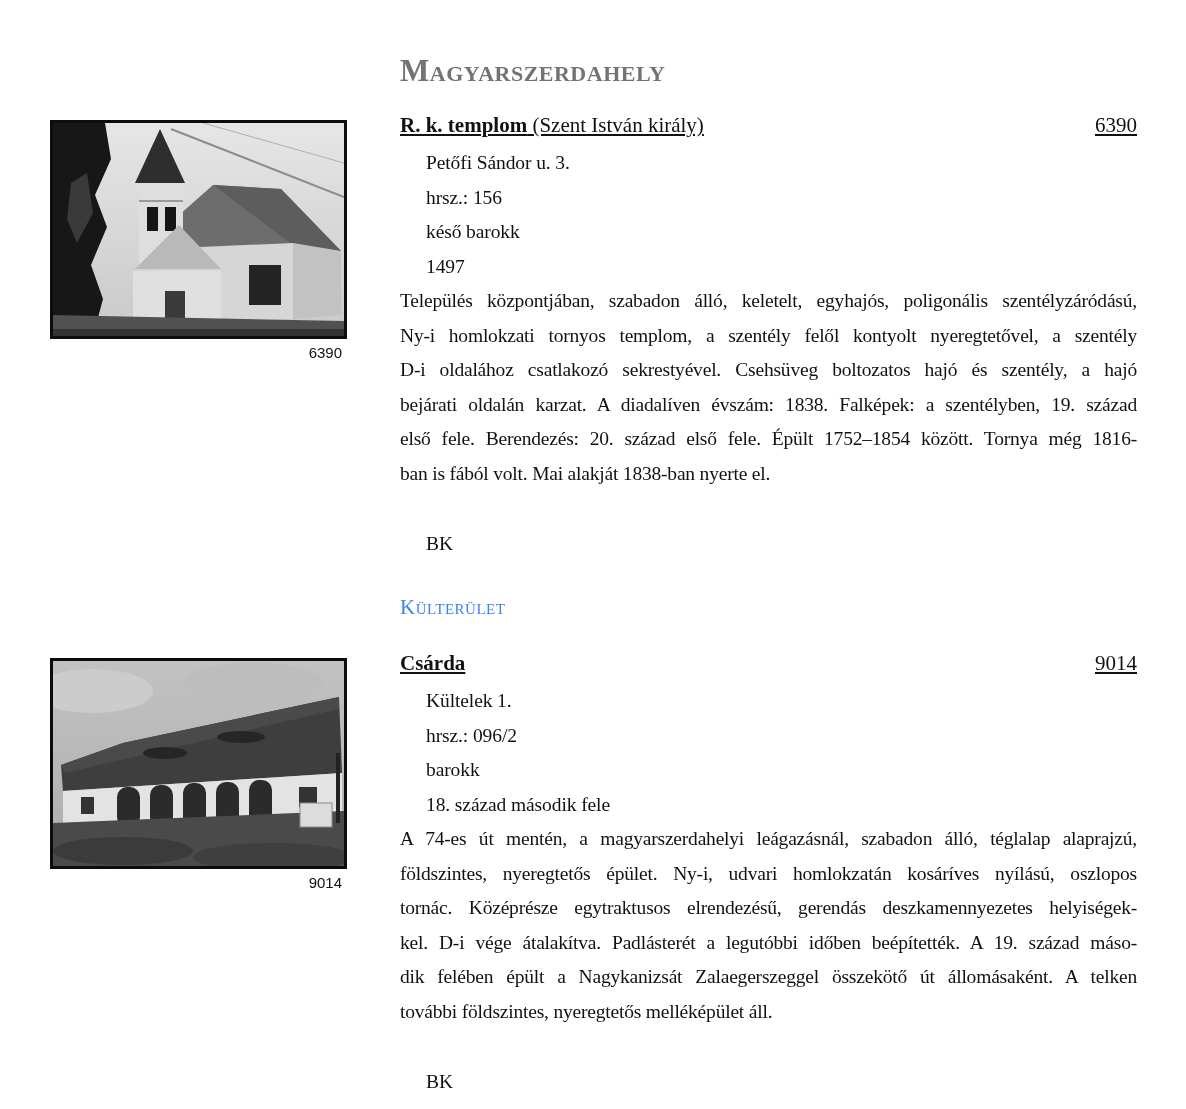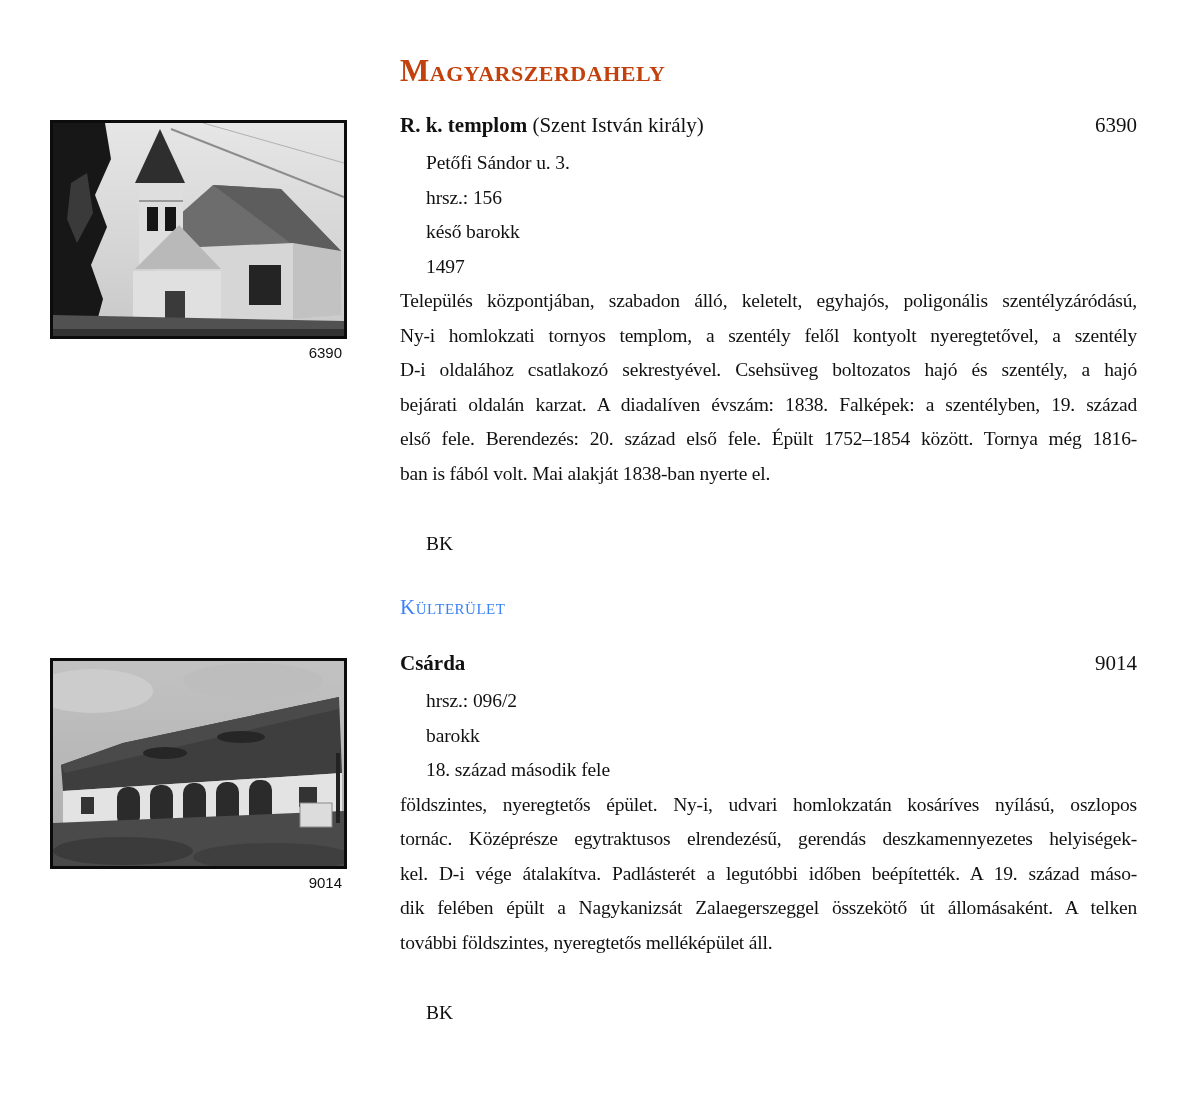--- a/index.html
+++ b/index.html
@@ -4,21 +4,21 @@
 <style>
   html,body{margin:0;padding:0;}
   body{
     width:1186px;height:1109px;position:relative;background:#ffffff;
     font-family:"Liberation Serif", serif;color:#111;
     -webkit-font-smoothing:antialiased;
   }
   .page-title{
     position:absolute;left:400px;top:32px;
     font-size:31px;font-weight:bold;font-variant:small-caps;
-    letter-spacing:0.5px;color:#c2410c;
+    letter-spacing:0.5px;color:#737373;
   }
   .section-heading{
     position:absolute;left:400px;top:578px;
     font-size:21px;font-weight:normal;font-variant:small-caps;
     letter-spacing:0.5px;color:#3b82f6;
   }
   .photo-block{position:absolute;left:50px;width:297px;}
   #photo-block-1{top:120px;}
   #photo-block-2{top:658px;}
   .photo-frame{
@@ -27,21 +27,21 @@
   .photo-frame svg{display:block;}
   .photo-caption{
     margin-top:5px;text-align:right;padding-right:5px;
     font-family:"Liberation Sans", sans-serif;font-size:15px;color:#111;
   }
   .entry{position:absolute;left:400px;width:737px;}
   #entry-1{top:110px;}
   #entry-2{top:648px;}
   .entry-header{
     display:flex;justify-content:space-between;align-items:flex-end;
-    font-size:21px;line-height:30px;margin-bottom:6px;
+    font-size:21px;line-height:30px;margin-bottom:6px;text-decoration:underline;
   }
   .entry-name{font-weight:bold;}
   .entry-name-suffix{font-weight:normal;}
   .entry-number{font-weight:normal;}
   .detail-line{
     padding-left:26px;font-size:19.5px;line-height:34.5px;
     letter-spacing:-0.1px;white-space:nowrap;
   }
   .desc-line{
     font-size:19.5px;line-height:34.5px;letter-spacing:-0.2px;
@@ -161,24 +161,26 @@
 
 <h2 class="section-heading">Külterület</h2>
 
 <section class="entry" id="entry-2">
   <div class="entry-header">
     <div>
       <span class="entry-name">Csárda</span><span class="entry-name-suffix"></span>
     </div>
     <span class="entry-number">9014</span>
   </div>
+  <div class="detail-line">Kültelek 1.</div>
   <div class="detail-line">hrsz.: 096/2</div>
   <div class="detail-line">barokk</div>
   <div class="detail-line">18. század második fele</div>
   <div>
+    <div class="desc-line">A 74-es út mentén, a magyarszerdahelyi leágazásnál, szabadon álló, téglalap alaprajzú,</div>
     <div class="desc-line">földszintes, nyeregtetős épület. Ny-i, udvari homlokzatán kosáríves nyílású, oszlopos</div>
     <div class="desc-line">tornác. Középrésze egytraktusos elrendezésű, gerendás deszkamennyezetes helyiségek-</div>
     <div class="desc-line">kel. D-i vége átalakítva. Padlásterét a legutóbbi időben beépítették. A 19. század máso-</div>
     <div class="desc-line">dik felében épült a Nagykanizsát Zalaegerszeggel összekötő út állomásaként. A telken</div>
     <div class="desc-line last">további földszintes, nyeregtetős melléképület áll.</div>
   </div>
   <div class="author-line">BK</div>
 </section>
 
 </body></html>

